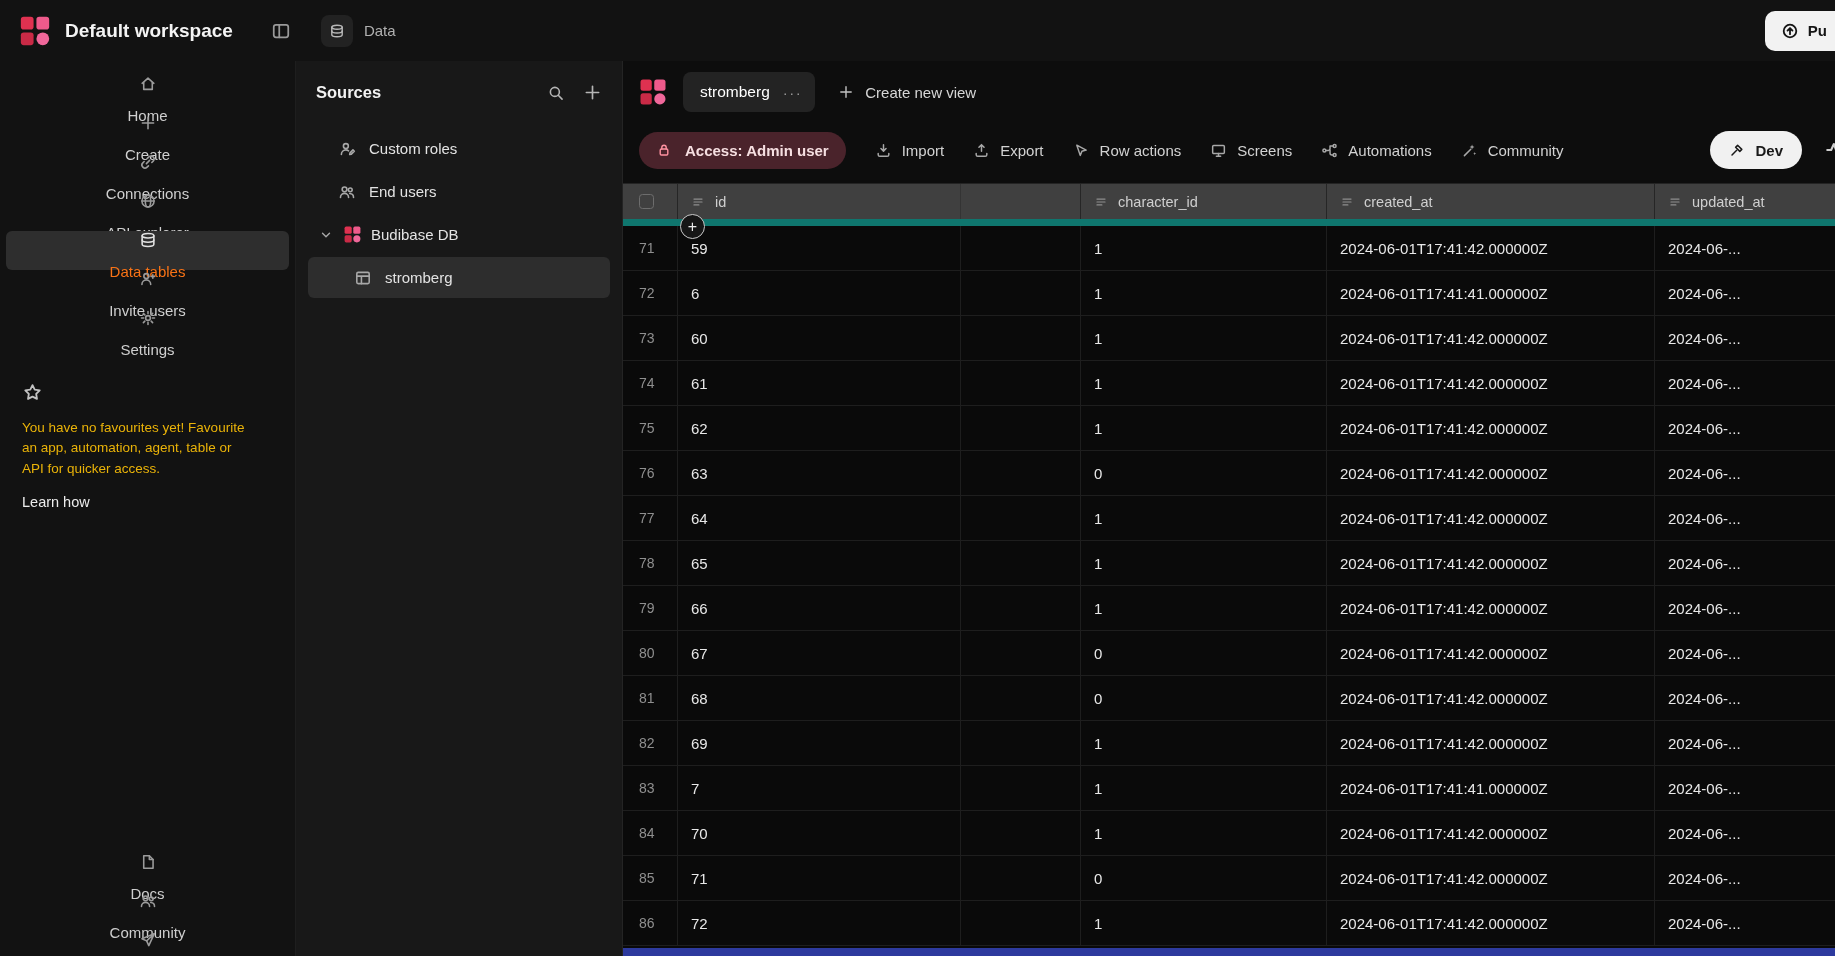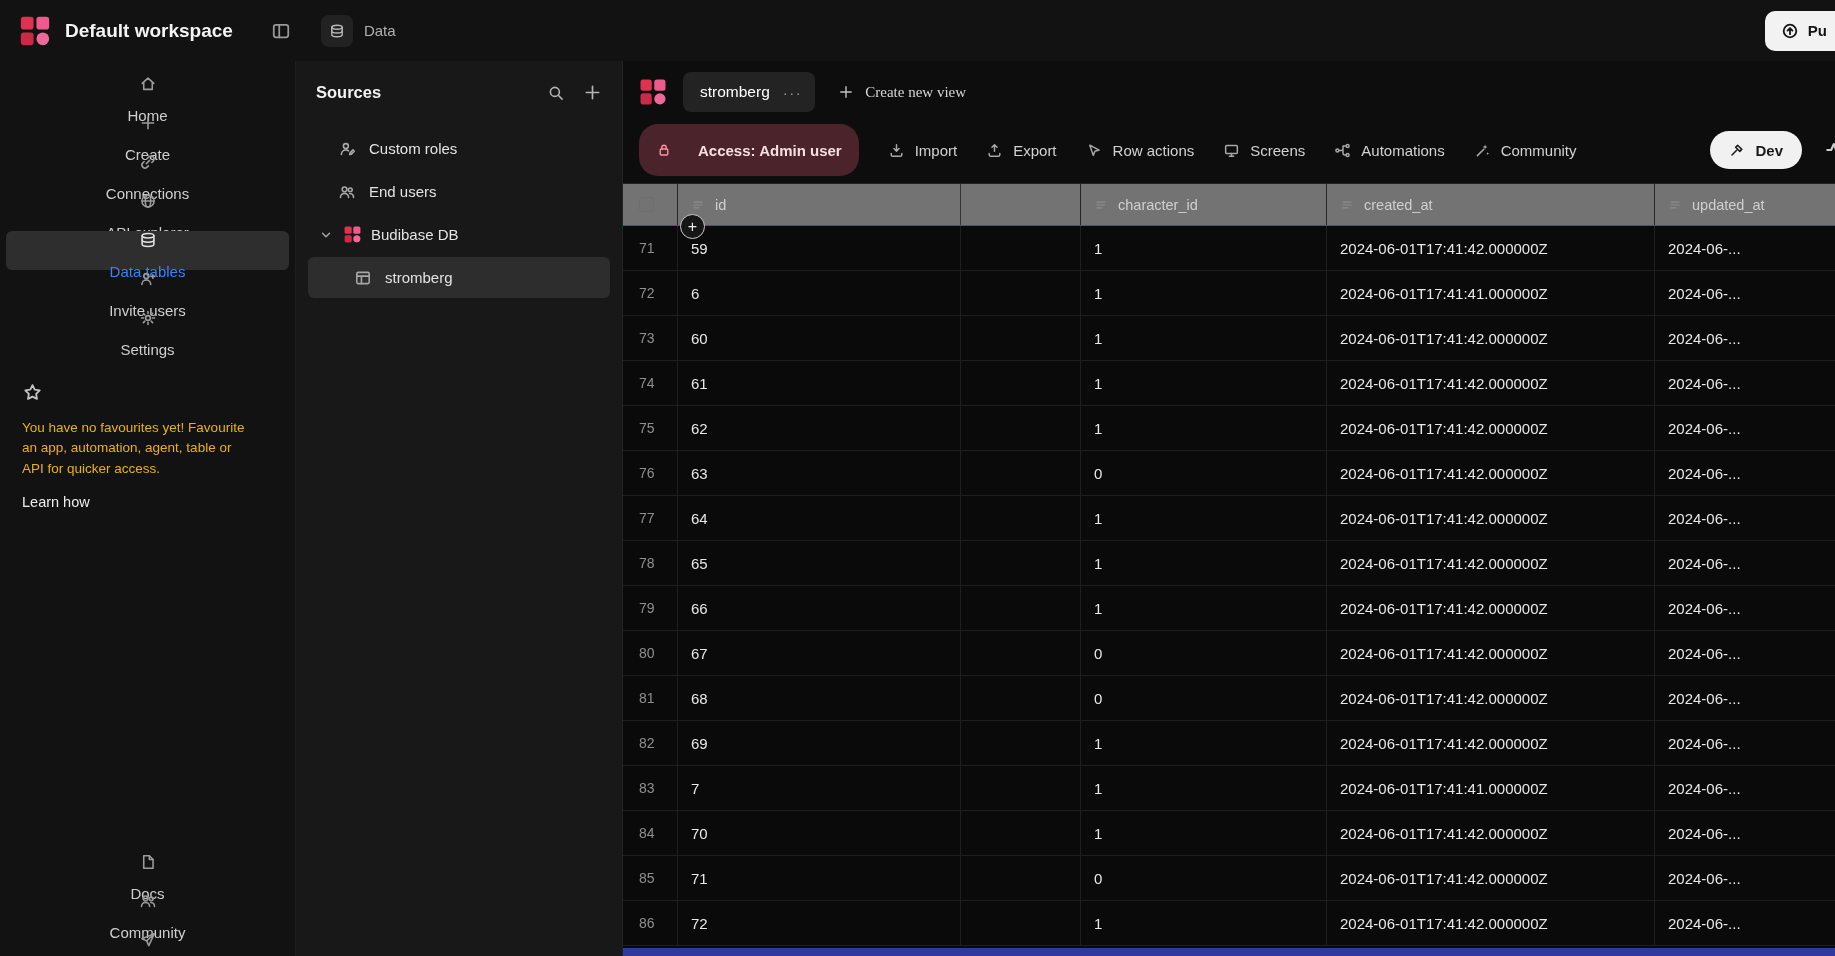--- a/index.html
+++ b/index.html
@@ -41,21 +41,21 @@
   .sidebar {
     width: 295px; flex: none; background: #121212;
     display: flex; flex-direction: column; padding-top: 14px; overflow: hidden;
   }
   .nav-item {
     height: 39px; display: flex; align-items: center; gap: 14px;
     margin: 0 6px; padding: 0 15px; border-radius: 6px;
     font-size: 15px; color: #cfcfcf; cursor: default; flex-direction: column;
   }
   .nav-item .nav-ic { color: #9b9b9b; display: flex; }
-  .nav-item.selected { background: #2e2e2e; color: #3b82f6; }
+  .nav-item.selected { background: #2e2e2e; color: #f97316; }
   .nav-item.selected .nav-ic { color: #e2e2e2; }
   .fav-block { padding: 34px 22px 0 22px; }
   .star-wrap { color: #c2c2c2; }
   .fav-text { margin-top: 15px; font-size: 13.5px; line-height: 1.5; color: #eab308; max-width: 232px; }
   .learn-how { margin-top: 15px; font-size: 14.5px; color: #ececec; }
   .sidebar-footer { margin-top: auto; padding-bottom: 0; }
   .sidebar-footer .nav-item:last-child { margin-bottom: -14px; }
   .paid-badge {
     margin-left: 10px; background: #5856d6; color: #fff; font-size: 12px;
     padding: 2.5px 9px; border-radius: 5px; font-weight: 600;
@@ -82,27 +82,27 @@
 
   
   .main { flex: 1; min-width: 0; display: flex; flex-direction: column; background: #0d0d0d; }
   .main-header { height: 62px; flex: none; display: flex; align-items: center; padding: 0 15px; gap: 15px; }
   .table-pill {
     height: 40px; background: #232323; border-radius: 8px;
     display: flex; align-items: center; gap: 13px; padding: 0 13px 0 17px;
     font-size: 15.5px; color: #ffffff;
   }
   .more-glyph { color: #9a9a9a; font-size: 15px; letter-spacing: 1.5px; line-height: 1; }
-  .create-view { display: flex; align-items: center; gap: 11px; color: #d6d6d6; font-size: 15px; margin-left: 8px; font-family: Liberation Serif, serif; }
+  .create-view { display: flex; align-items: center; gap: 11px; color: #d6d6d6; font-size: 15px; margin-left: 8px; }
   .create-view .cv-ic { color: #c2c2c2; display: flex; }
 
   .toolbar { height: 54px; flex: none; display: flex; align-items: center; padding-left: 16px; gap: 29px; }
   .access-btn {
-    height: 52px; border-radius: 19px; background: #4a232b; border: none;
-    display: flex; align-items: center; gap: 26px; padding: 0 17px;
+    height: 37px; border-radius: 19px; background: #4a232b; border: none;
+    display: flex; align-items: center; gap: 13px; padding: 0 17px;
     color: #f6dfe1; font-size: 15px; font-weight: 600; font-family: inherit;
   }
   .access-btn .lock-wrap { color: #ff93a1; display: flex; }
   .tool-btn {
     display: flex; align-items: flex-end; gap: 10px; background: none; border: none;
     color: #d2d2d2; font-size: 15px; font-family: inherit;
   }
   .tool-btn .t-ic { color: #a8a8a8; display: flex; }
   .toolbar-right { margin-left: auto; display: flex; align-items: center; gap: 15px; }
   .dev-btn {
@@ -110,21 +110,21 @@
     padding: 0 19px; display: flex; align-items: center; gap: 10px;
     font-size: 15px; font-weight: 600; font-family: inherit;
   }
   .pulse-wrap { color: #cfcfcf; margin-right: -22px; display: flex; }
 
   
   .grid {
     flex: 1; margin-top: 6px; position: relative; background: #090909;
     border-top: 1px solid #242424; display: flex; flex-direction: column; overflow: hidden;
   }
-  .grid-header { display: flex; height: 42px; flex: none; background: #737373; border-bottom: 1px solid #0f766e; }
+  .grid-header { display: flex; height: 42px; flex: none; background: #404040; border-bottom: 7px solid #0f766e; }
   .gh-cell {
     display: flex; align-items: center; gap: 10px; padding: 0 13px;
     font-size: 14.5px; color: #cfcfcf; border-right: 1px solid #262626;
   }
   .gh-cell .col-ic { color: #8d8d8d; display: flex; }
   .col-gutter { width: 55px; flex: none; padding-left: 16px; }
   .col-id { width: 283px; flex: none; }
   .col-extra { width: 120px; flex: none; }
   .col-char { width: 246px; flex: none; }
   .col-created { width: 328px; flex: none; }

